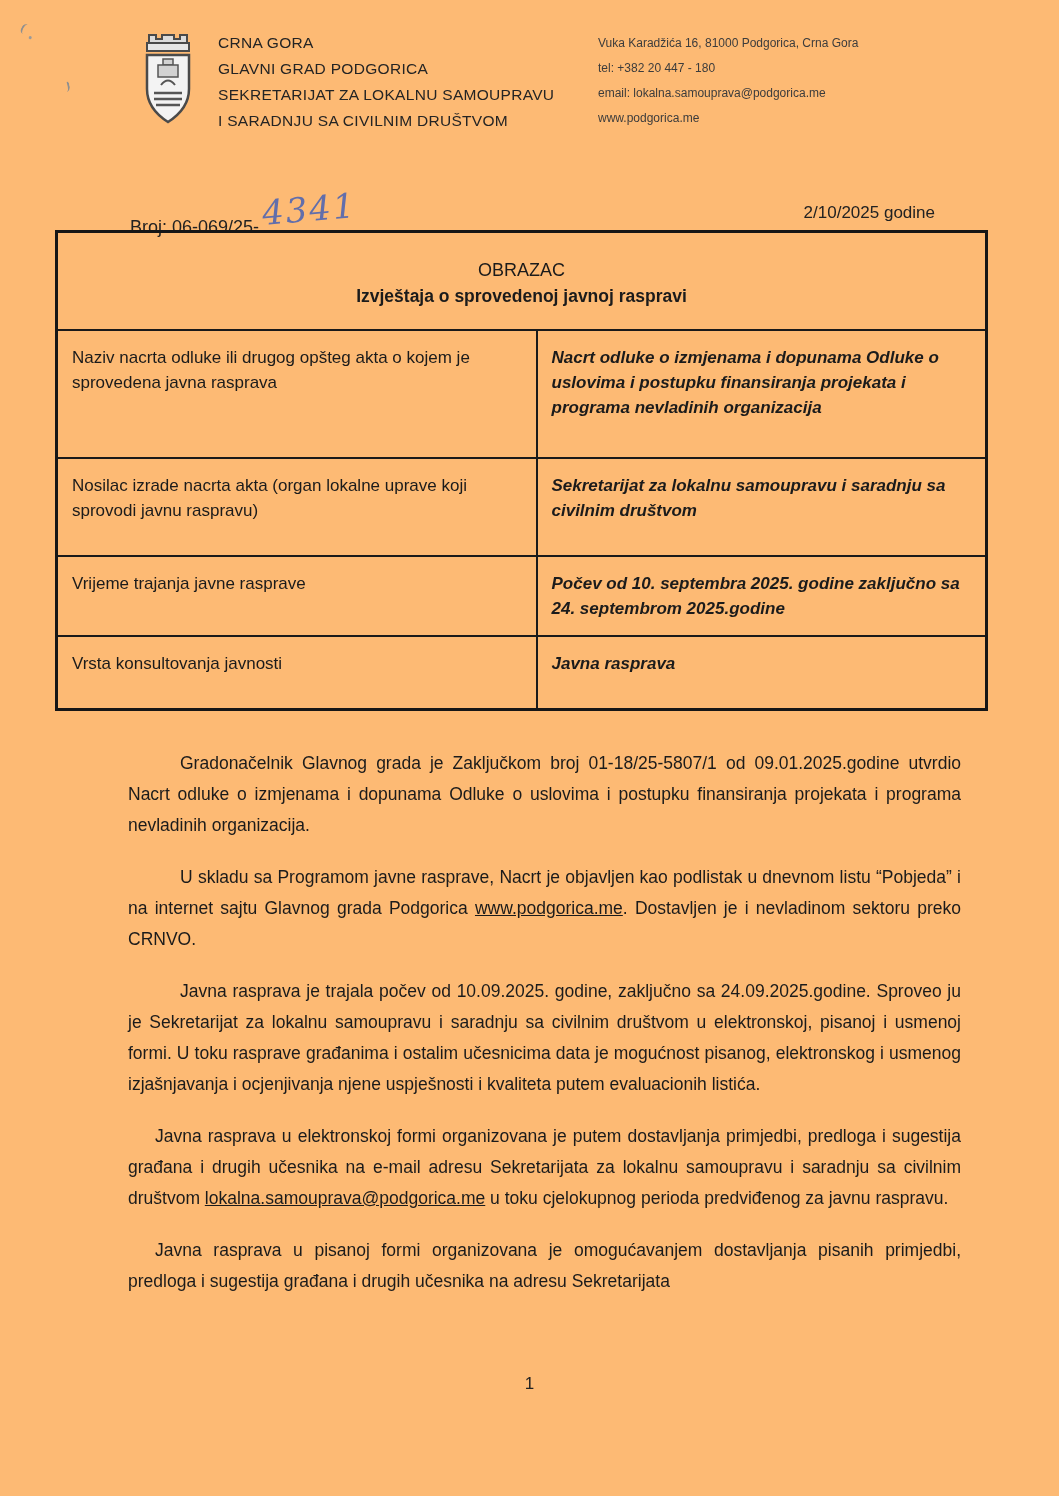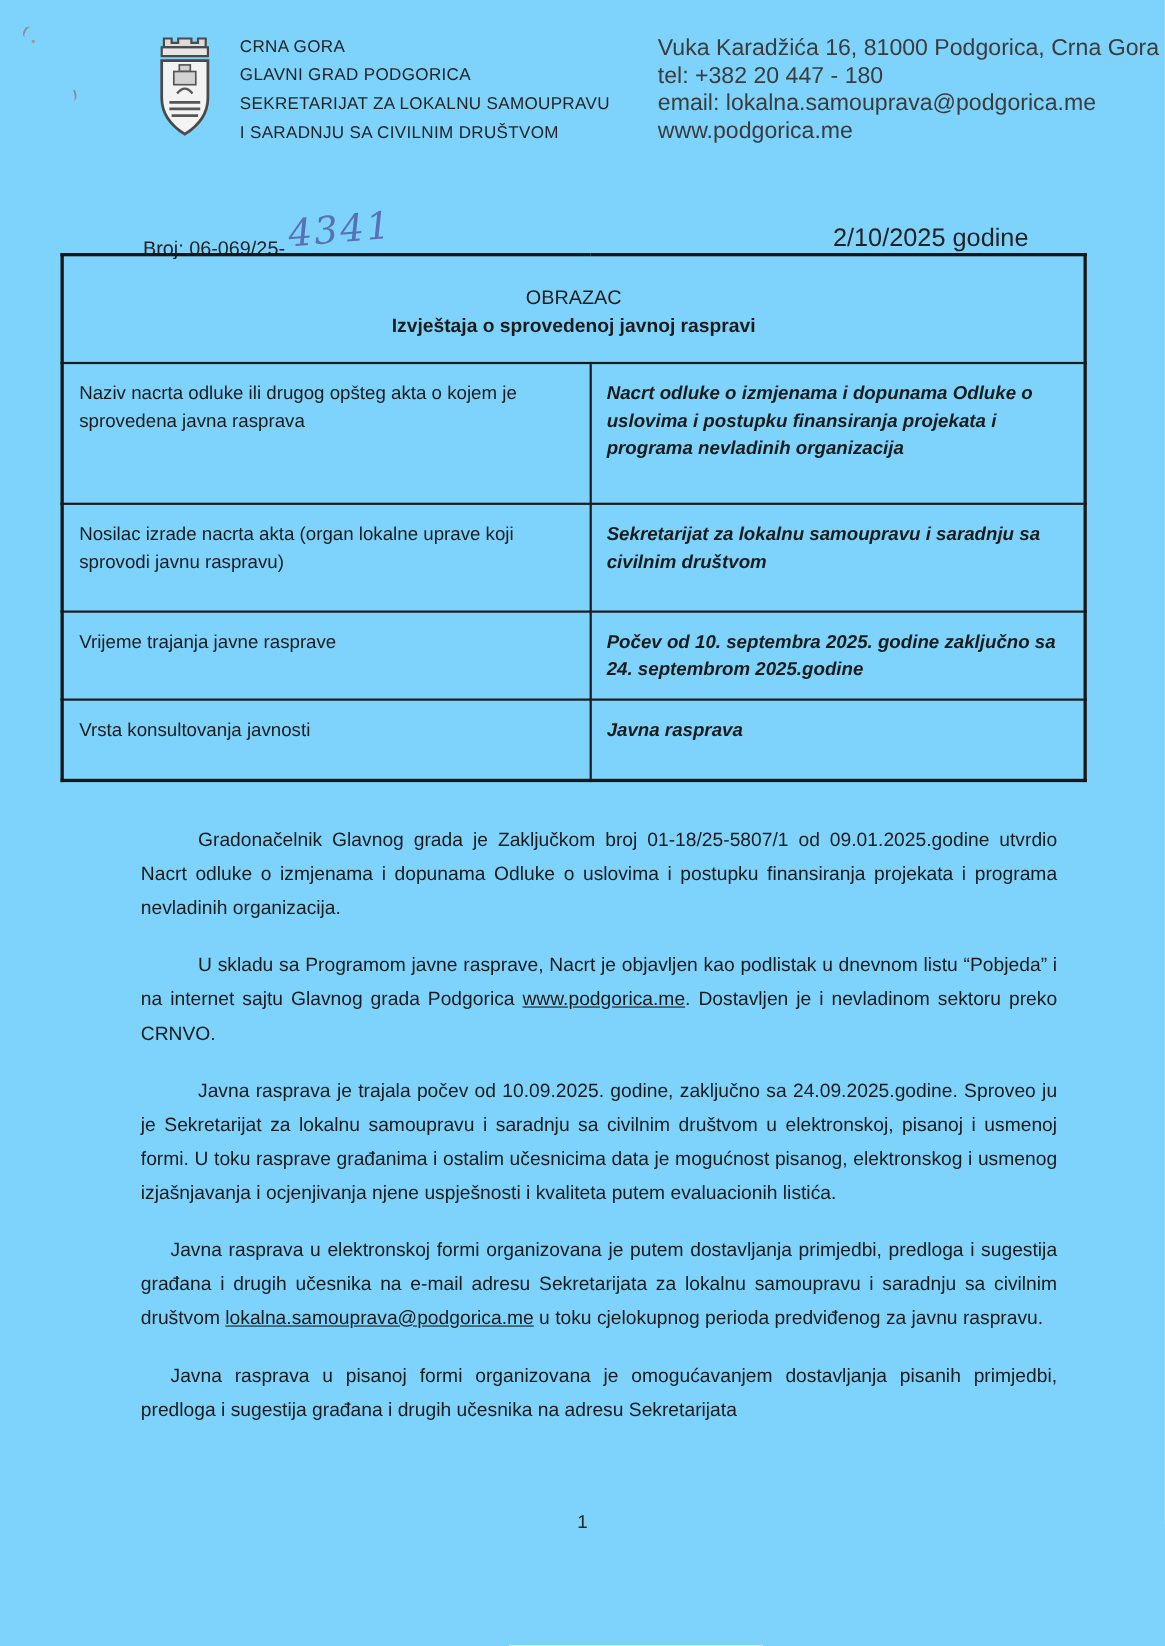--- a/index.html
+++ b/index.html
@@ -1,48 +1,48 @@
 <!DOCTYPE html>
 <html><head>
 <meta charset="utf-8">
 <style>
   * { margin:0; padding:0; box-sizing:border-box; }
   html,body { background:#ffffff; }
   .page {
     position:relative;
     width:1059px; height:1496px;
-    background:#7dd3fc;
+    background:#fdba74;
     font-family:"Liberation Sans","DejaVu Sans",sans-serif;
     color:#1d1d1d;
     overflow:hidden;
   }
 
   
   .pm1 { position:absolute; left:21px; top:24px; width:9px; height:11px;
          border-left:2px solid #8f8f8f; border-radius:70% 0 0 70%; transform:rotate(28deg); }
   .pm1::after { content:""; position:absolute; left:9px; top:9px; width:3px; height:3px;
          background:#9a9a9a; border-radius:50%; }
   .pm2 { position:absolute; left:63px; top:82px; width:7px; height:10px;
          border-right:2px solid #8f8f8f; border-radius:0 0 70% 0; transform:rotate(-18deg); }
 
   .logo { position:absolute; left:139px; top:28px; width:58px; height:102px; }
 
   .org-block { position:absolute; left:218px; top:30px; font-size:15.5px;
                line-height:26px; color:#242424; letter-spacing:.3px; }
-  .contact-block { position:absolute; left:598px; top:31px; font-size:21px;
+  .contact-block { position:absolute; left:598px; top:31px; font-size:12px;
                line-height:25px; color:#3c3c3c; }
 
   .ref-number { position:absolute; left:130px; top:201px; font-size:18px; color:#222; }
   .handwritten {
     display:inline-block; position:relative; top:-12px; margin-left:3px;
     font-family:"DejaVu Serif",serif; font-style:italic;
     font-size:34px; letter-spacing:2px; color:#5568b0;
     transform:rotate(-5deg); opacity:.92;
   }
-  .ref-date { position:absolute; right:124px; top:203px; font-size:23px; color:#222; }
+  .ref-date { position:absolute; right:124px; top:203px; font-size:17px; color:#222; }
 
   .obrazac-table {
     position:absolute; left:55px; top:230px; width:933px;
     border-collapse:collapse; table-layout:fixed;
     border:3px solid #161616;
   }
   .col-label { width:480px; }
   .obrazac-table th, .obrazac-table td {
     border:2px solid #1a1a1a; vertical-align:top;
     padding:14px 14px; font-size:17px; line-height:25px; text-align:left; color:#1b1b1b;

